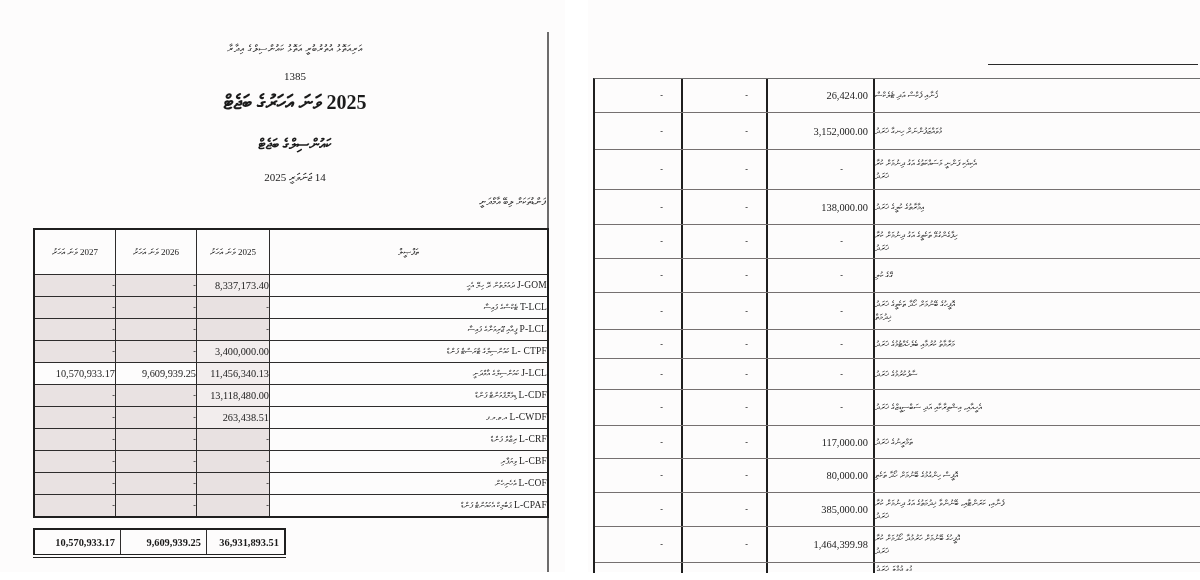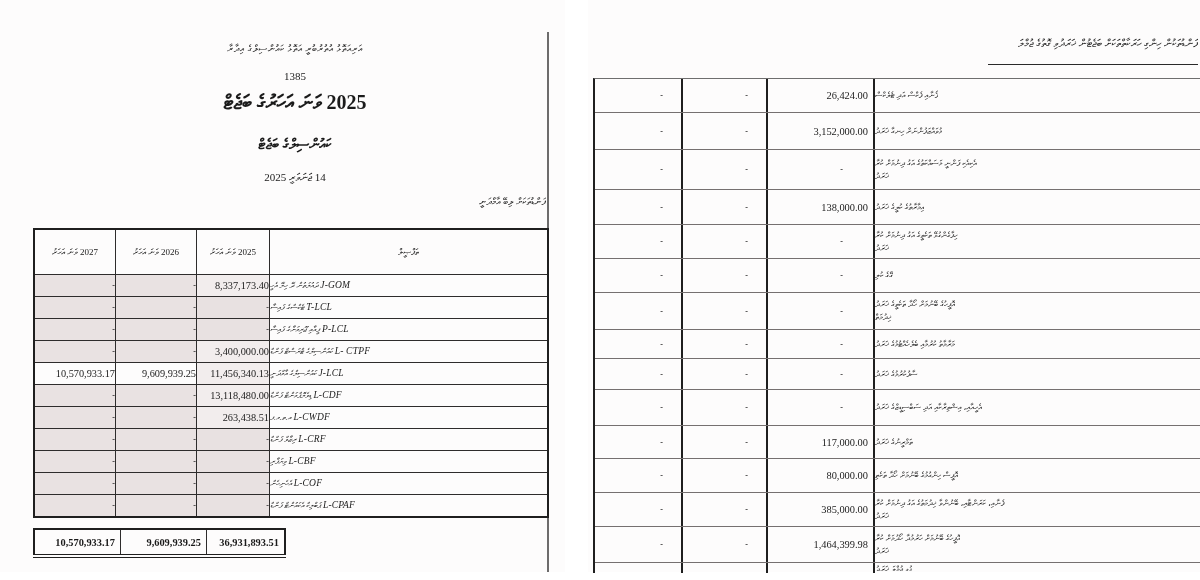--- a/index.html
+++ b/index.html
@@ -30,21 +30,21 @@
   #budget-table th{height:44px;font-weight:normal;font-size:9px;text-align:center;direction:rtl;
                    white-space:nowrap;overflow:hidden;}
   .c27,.c26{width:80px;}
   .c25{width:72px;margin-top:34px;}
   .clabel{width:277px;}
   td.amt{height:21px;text-align:right;font-size:10.3px;padding-right:5px;white-space:nowrap;overflow:hidden;}
   td.amt.dash{font-size:8px;font-weight:bold;padding-right:16px;}
   td.amt.empty{background:#e9e2e2;}
   td.tint{background:#f2eded;}
   td.tint.empty{background:#e8e1e1;}
-  td.lbl{height:21px;text-align:left;direction:rtl;padding-right:5px;white-space:nowrap;overflow:hidden;font-size:8.5px;font-style:italic;}
+  td.lbl{height:21px;text-align:right;direction:rtl;padding-right:5px;white-space:nowrap;overflow:hidden;font-size:8.5px;}
   td.lbl .code{font-size:9.5px;letter-spacing:.2px;}
   td.lbl .thlbl{font-size:8px;}
 
   
   #totals{position:absolute;left:33px;top:528px;border-collapse:collapse;table-layout:fixed;
           border:2.2px solid #1f1f1f;border-bottom:4px double #1f1f1f;}
   #totals td{border:1.4px solid #2e2c2c;height:24px;text-align:right;font-size:10.4px;font-weight:bold;
              padding:0 5px 0 0;white-space:nowrap;}
 
   
@@ -164,21 +164,20 @@
           <tr>
         <td class="c27">10,570,933.17</td>
         <td class="c26">9,609,939.25</td>
         <td class="c25">36,931,893.51</td>
       </tr>
     </tbody>
       </table>
   </div>
 
   <div id="right-page" class="page"></div>
-  <div id="r-heading" class="th">ފަންޑުތަކުން ހިންގި ހަރަކާތްތަކަށް ބަޖެޓުން ޚަރަދުވި ގޮތުގެ ޖުމްލަ</div>
   <div id="r-underline"></div>
 
   <div id="exp-table">
     <div class="xrow" style="height:33px">
       <div class="xc xa">-</div>
       <div class="xc xb">-</div>
       <div class="xc xv">26,424.00</div>
       <div class="xc xl th">
           <div>ފޯނާއި ފެކްސް އަދި ޓެލެކްސް</div>
         </div>

